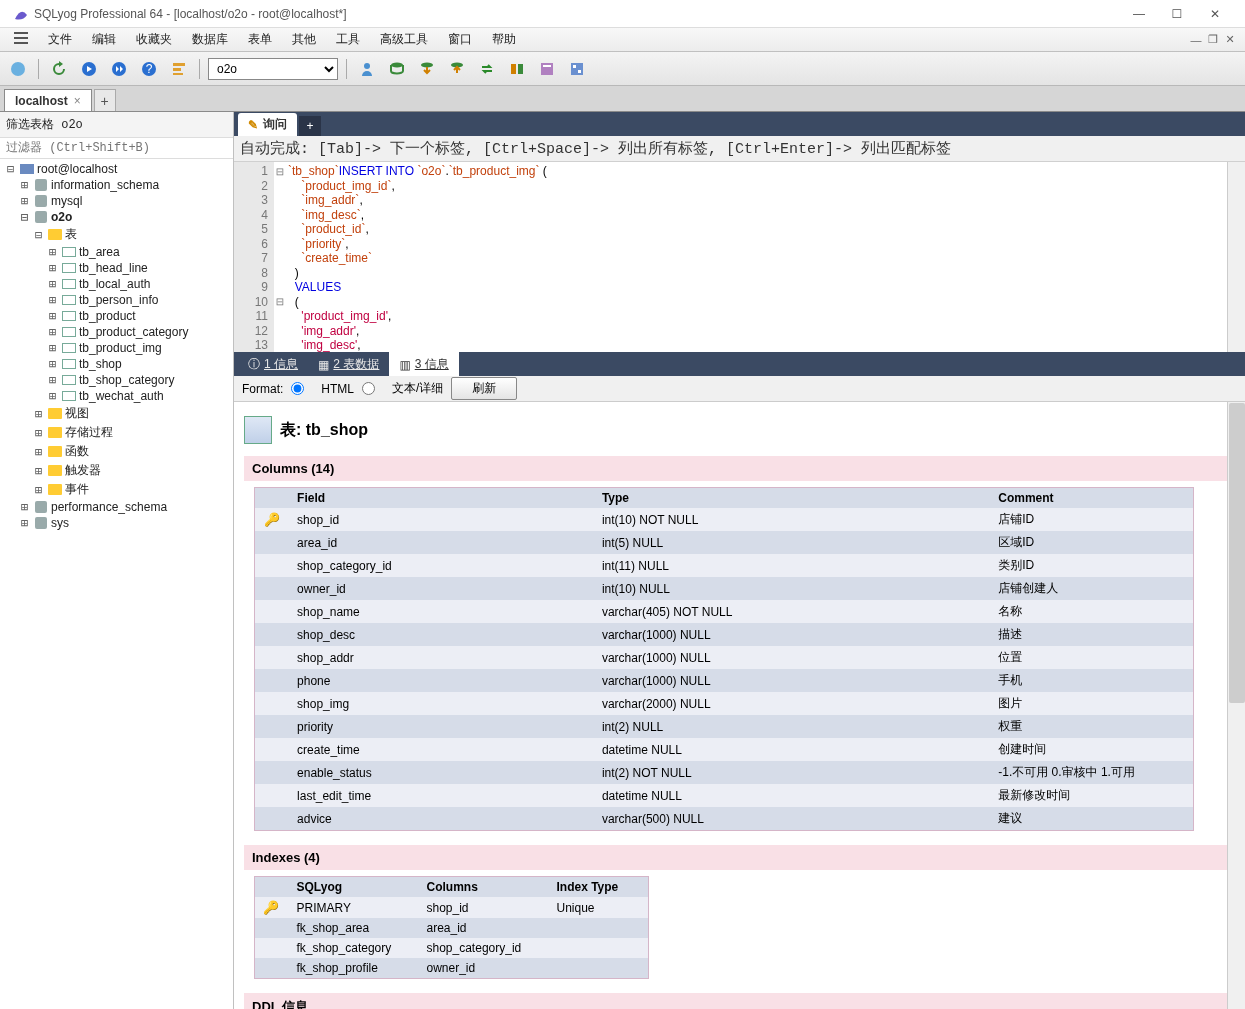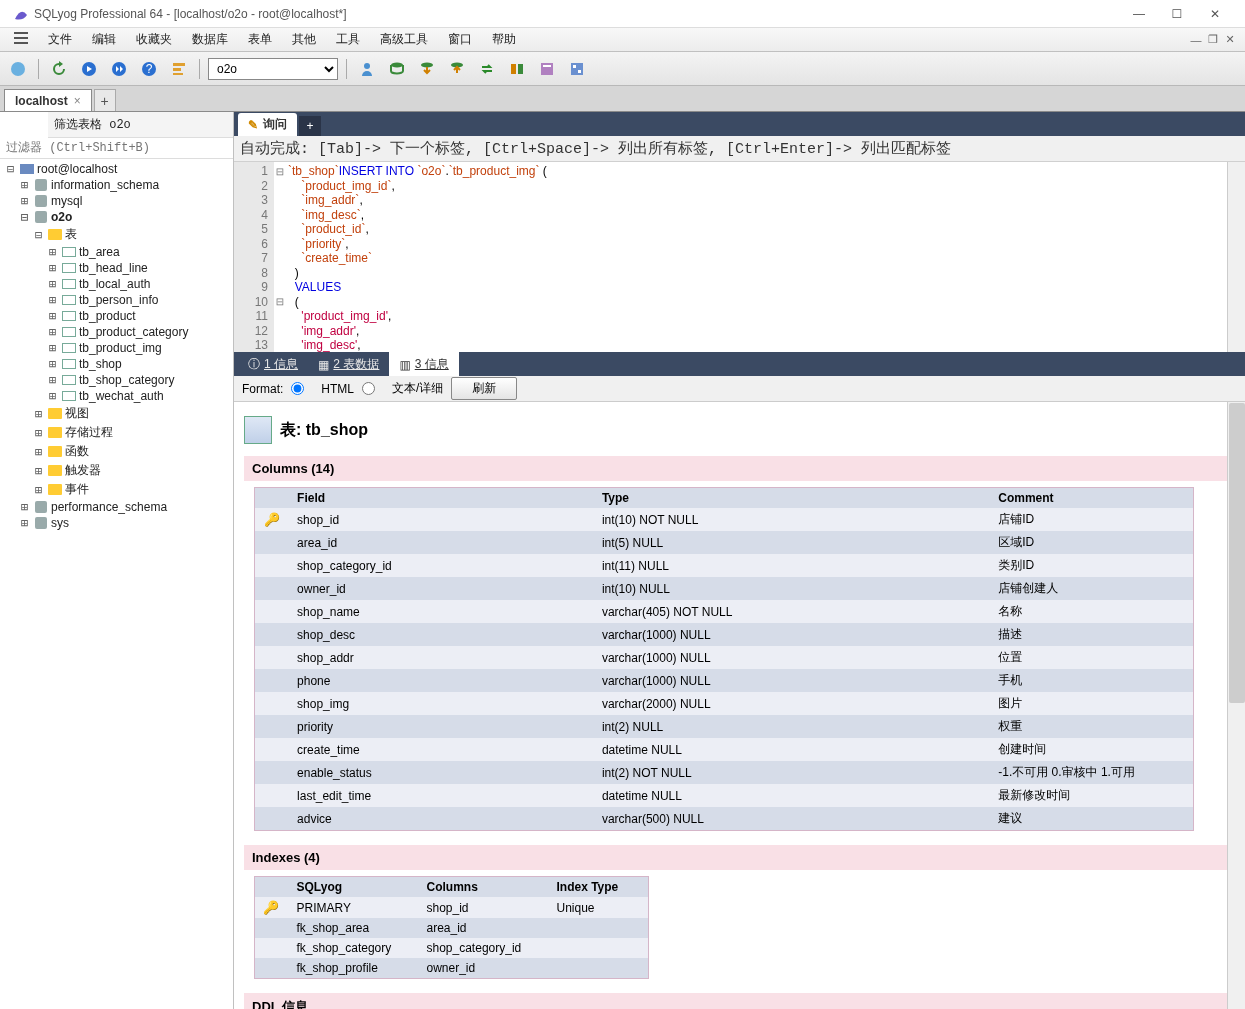--- a/index.html
+++ b/index.html
@@ -29,21 +29,21 @@
 .conn-tabs { height:26px; background:#d6d6d6; display:flex; align-items:flex-end; padding-left:4px; border-bottom:1px solid #8a8a8a; }
 .conn-tab { background:#fff; border:1px solid #8a8a8a; border-bottom:none; padding:4px 10px 3px 10px; display:flex; align-items:center; gap:6px; font-weight:bold; color:#333; font-size:13px; }
 .conn-tab .x { color:#888; font-weight:normal; }
 .add-tab { width:22px; height:22px; background:#e8e8e8; border:1px solid #aaa; border-bottom:none; display:flex; align-items:center; justify-content:center; margin-left:2px; color:#555; font-size:14px; }
 
 
 .main { display:flex; height:calc(1009px - 28px - 24px - 34px - 26px); }
 
 
 .left { width:234px; border-right:1px solid #c0c0c0; display:flex; flex-direction:column; background:#fff; }
-.left-hdr { padding:4px 6px; background:#f4f4f4; border-bottom:1px solid #ddd; color:#222;margin-left:48px; }
+.left-hdr { padding:4px 6px; background:#f4f4f4; border-bottom:1px solid #ddd; color:#222; }
 .filter { margin:0; padding:3px 6px; border:none; border-bottom:1px solid #ddd; color:#aaa; width:100%; }
 .tree { flex:1; overflow:auto; padding:2px 0; }
 .tn { display:flex; align-items:center; gap:2px; padding:1px 0 1px 4px; white-space:nowrap; color:#222; }
 .tn .tw { width:13px; text-align:center; color:#666; font-family:monospace; line-height:1; }
 .tn .ic { width:16px; height:14px; display:inline-flex; align-items:center; justify-content:center; }
 .ic-db { width:12px;height:12px;background:#9aa;border-radius:2px; }
 .ic-fd { width:14px;height:11px;background:#fc3;border-radius:1px; }
 .ic-tb { width:14px;height:10px;background:#fff;border:1px solid #7a9; }
 .tn.bold { font-weight:bold; }
 .ind-1{padding-left:18px}.ind-2{padding-left:32px}.ind-3{padding-left:46px}

